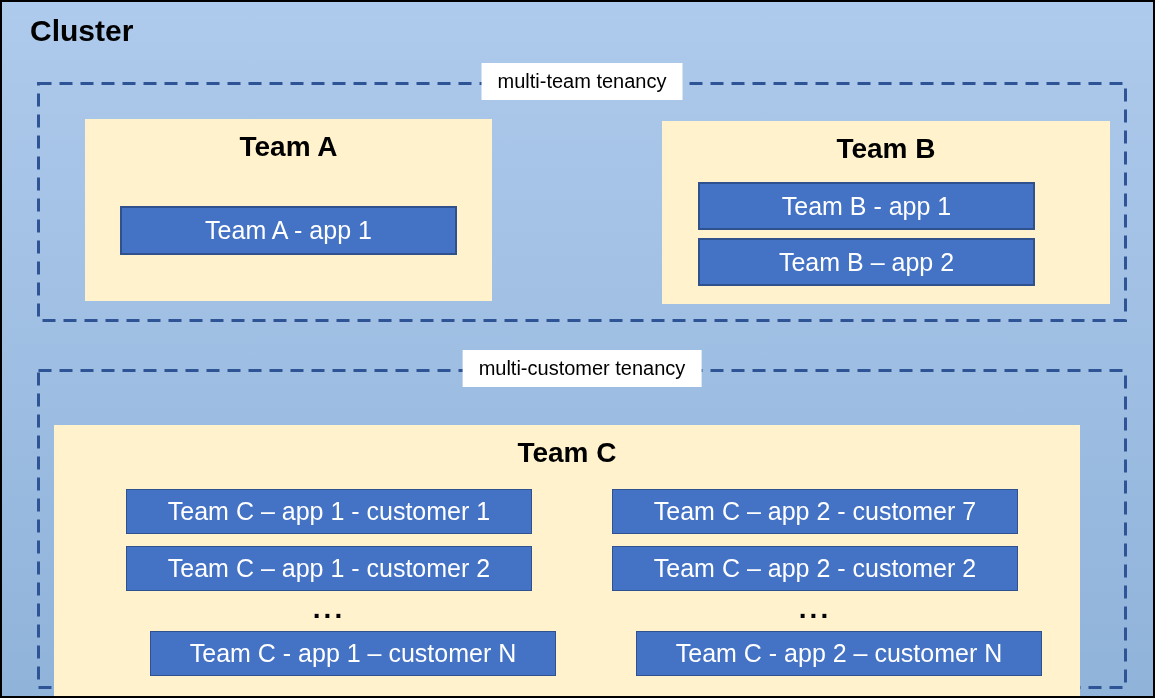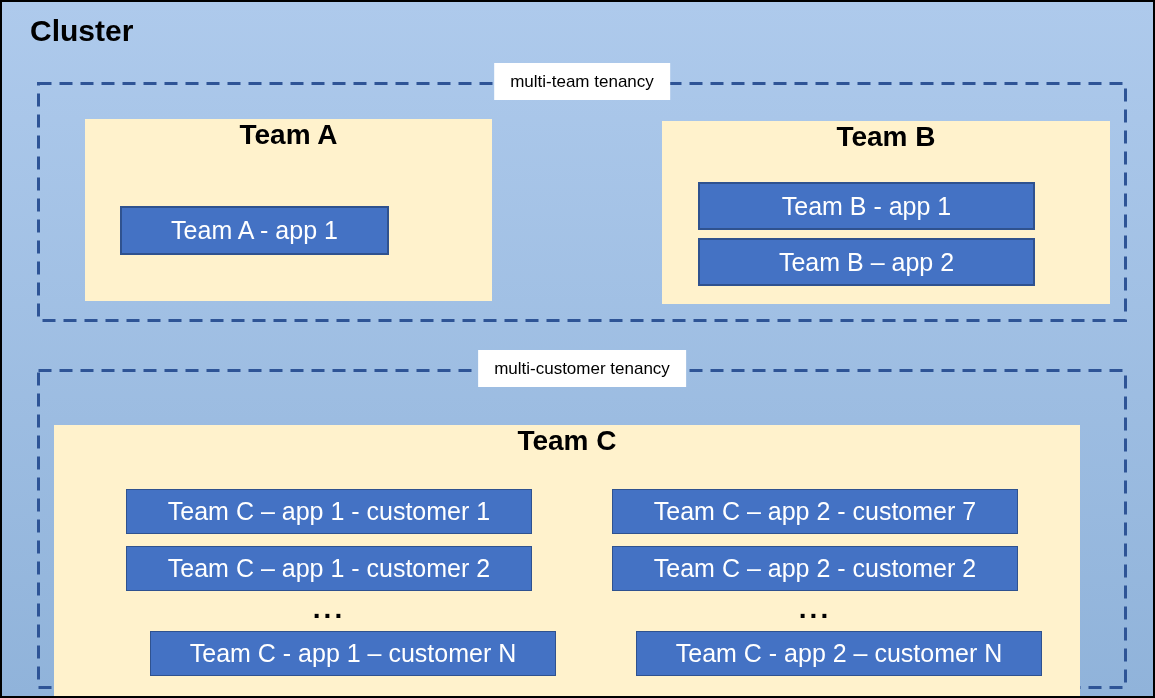--- a/index.html
+++ b/index.html
@@ -47,49 +47,50 @@
     width: 100%; height: 100%;
     display: block;
   }
   .tenancy-label {
     position: absolute;
     top: -19px;
     left: 50%;
     transform: translateX(-50%);
     background: var(--label_bg);
     color: var(--text);
-    font-size: 17px;
+    font-size: 20px;
     line-height: 25px;
     padding: 6px 16px;
     white-space: nowrap;
   }
   .team {
     position: absolute;
     background: var(--team_fill);
   }
   .team-title {
     text-align: center;
     font-size: 28px;
     font-weight: bold;
     color: var(--text);
+    padding-top: 12px;
   }
   .app {
     position: absolute;
     background: var(--app_fill);
     border: 2px solid var(--app_border);
     color: var(--app_text);
     font-size: 25px;
     display: flex;
     align-items: center;
     justify-content: center;
     white-space: nowrap;
   }
   
   .team-a { left: 48px; top: 37px; width: 407px; height: 182px; }
-  .team-a .app-1 { left: 35px; top: 87px; width: 269px; height: 49px; }
+  .team-a .app-1 { left: 35px; top: 87px; width: 337px; height: 49px; }
   
   .team-b { left: 625px; top: 39px; width: 448px; height: 183px; }
   .team-b .app-1 { left: 36px; top: 61px;  width: 337px; height: 48px; }
   .team-b .app-2 { left: 36px; top: 117px; width: 337px; height: 48px; }
   
   .team-c { left: 17px; top: 56px; width: 1026px; height: 279px; }
   .tc-col { position: absolute; top: 0; width: 406px; height: 100%; }
   .tc-col.col-1 { left: 72px; }
   .tc-col.col-2 { left: 558px; }
   .tc-col .app { left: 0; width: 100%; height: 45px; border-width: 1px; }

